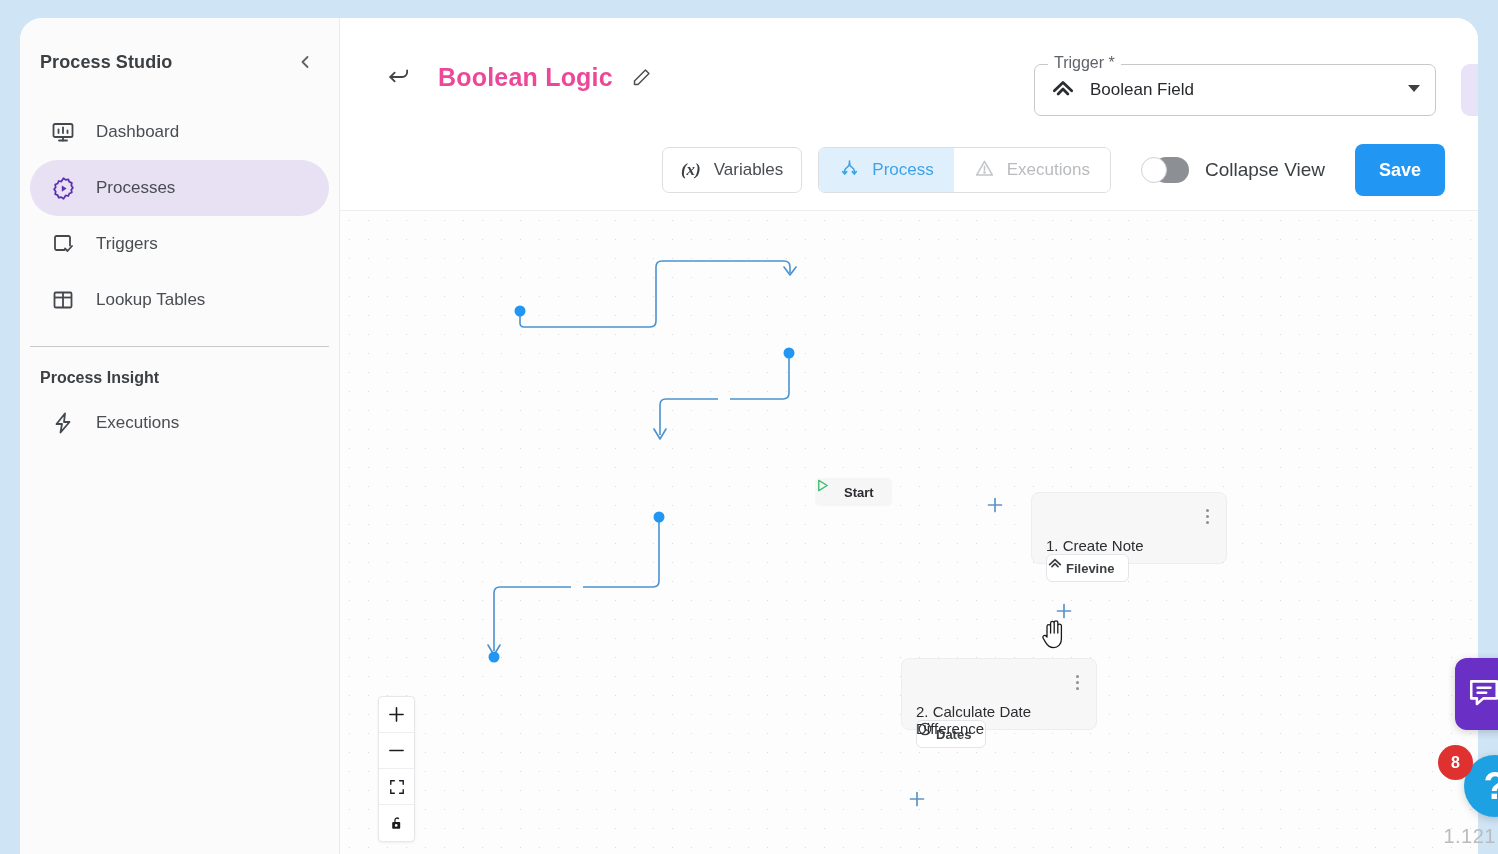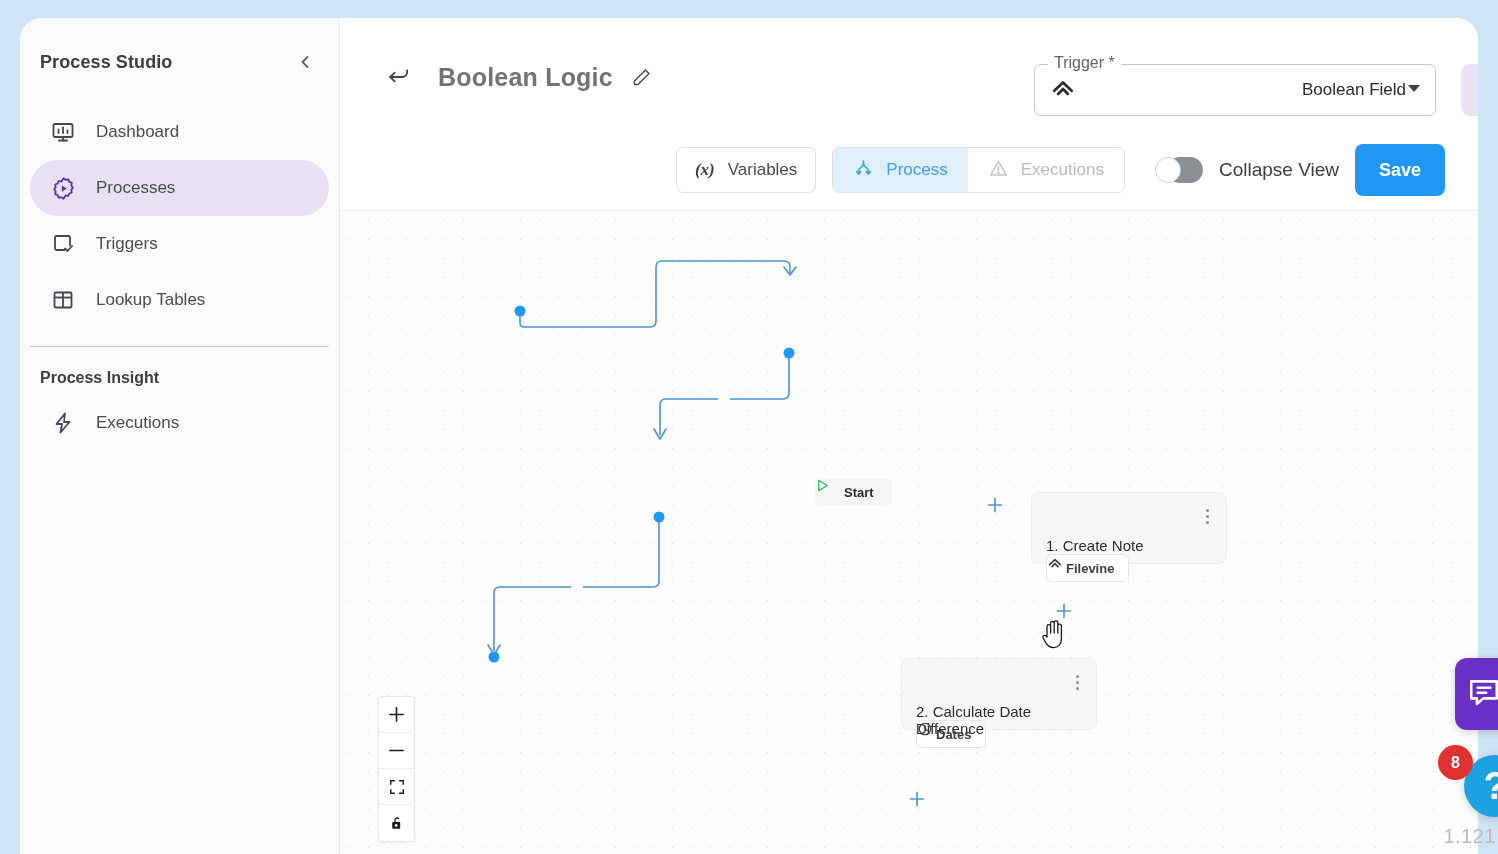--- a/index.html
+++ b/index.html
@@ -88,33 +88,33 @@
     display: flex; align-items: center;
     padding: 26px 0 0 42px;
     height: 92px;
   }
   .back-btn {
     width: 34px; height: 34px;
     display: flex; align-items: center; justify-content: center;
     color: #444; cursor: pointer; margin-right: 22px;
   }
   .proc-title {
-    font-size: 25px; font-weight: 700; color: #737373;
+    font-size: 25px; font-weight: 700; color: #ec4899;
     letter-spacing: .2px;
   }
   .edit-btn {
     width: 30px; height: 30px; margin-left: 14px;
     display: flex; align-items: center; justify-content: center;
     color: #4b4e52; cursor: pointer;
   }
   
   .trigger-wrap {
     position: absolute;
     left: 694px; top: 46px;
-    width: 402px; height: 52px; text-align: right;
+    width: 402px; height: 52px;
   }
   .trigger-fieldset {
     position: absolute; inset: 0;
     border: 1px solid #c6c8cc;
     border-radius: 7px;
   }
   .trigger-legend {
     position: absolute;
     left: 14px; top: -11px;
     background: #ffffff;
@@ -192,21 +192,21 @@
     background: #8c8f94; border-radius: 14px;
   }
   .toggle .knob {
     position: absolute; left: 0; top: 0;
     width: 26px; height: 26px; border-radius: 50%;
     background: #ffffff; border: 1px solid #cfd1d4;
   }
   .collapse-label { font-size: 19px; color: #3c4043; }
 
   .save-btn {
-    margin-left: 16px;
+    margin-left: 30px;
     width: 90px; height: 52px;
     background: #2196f3; color: #fff;
     border: none; border-radius: 8px;
     font-size: 18px; font-weight: 700;
     font-family: "Liberation Sans", sans-serif;
     cursor: pointer;
   }
 
   
   .canvas {

